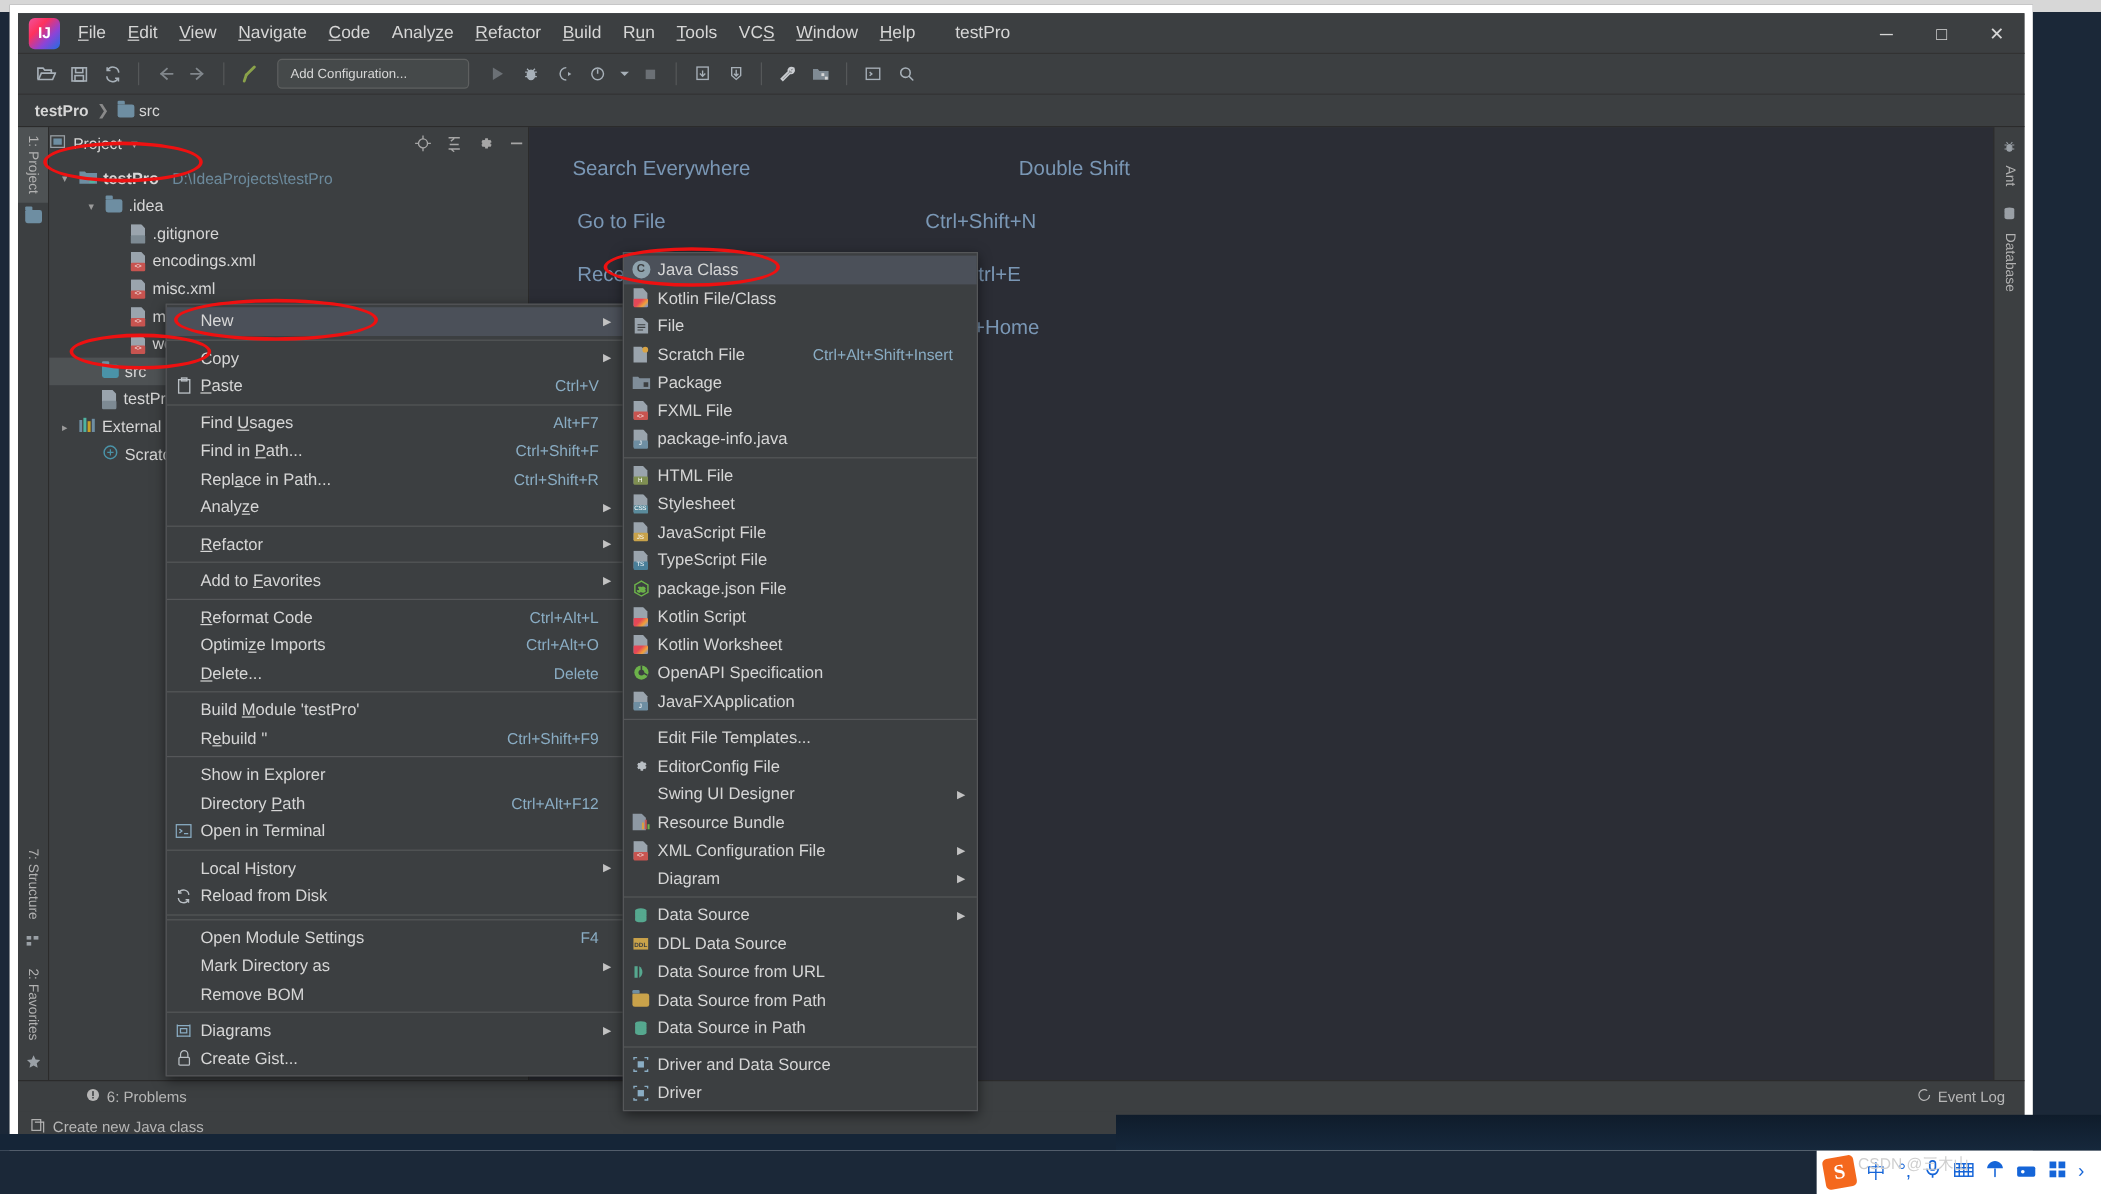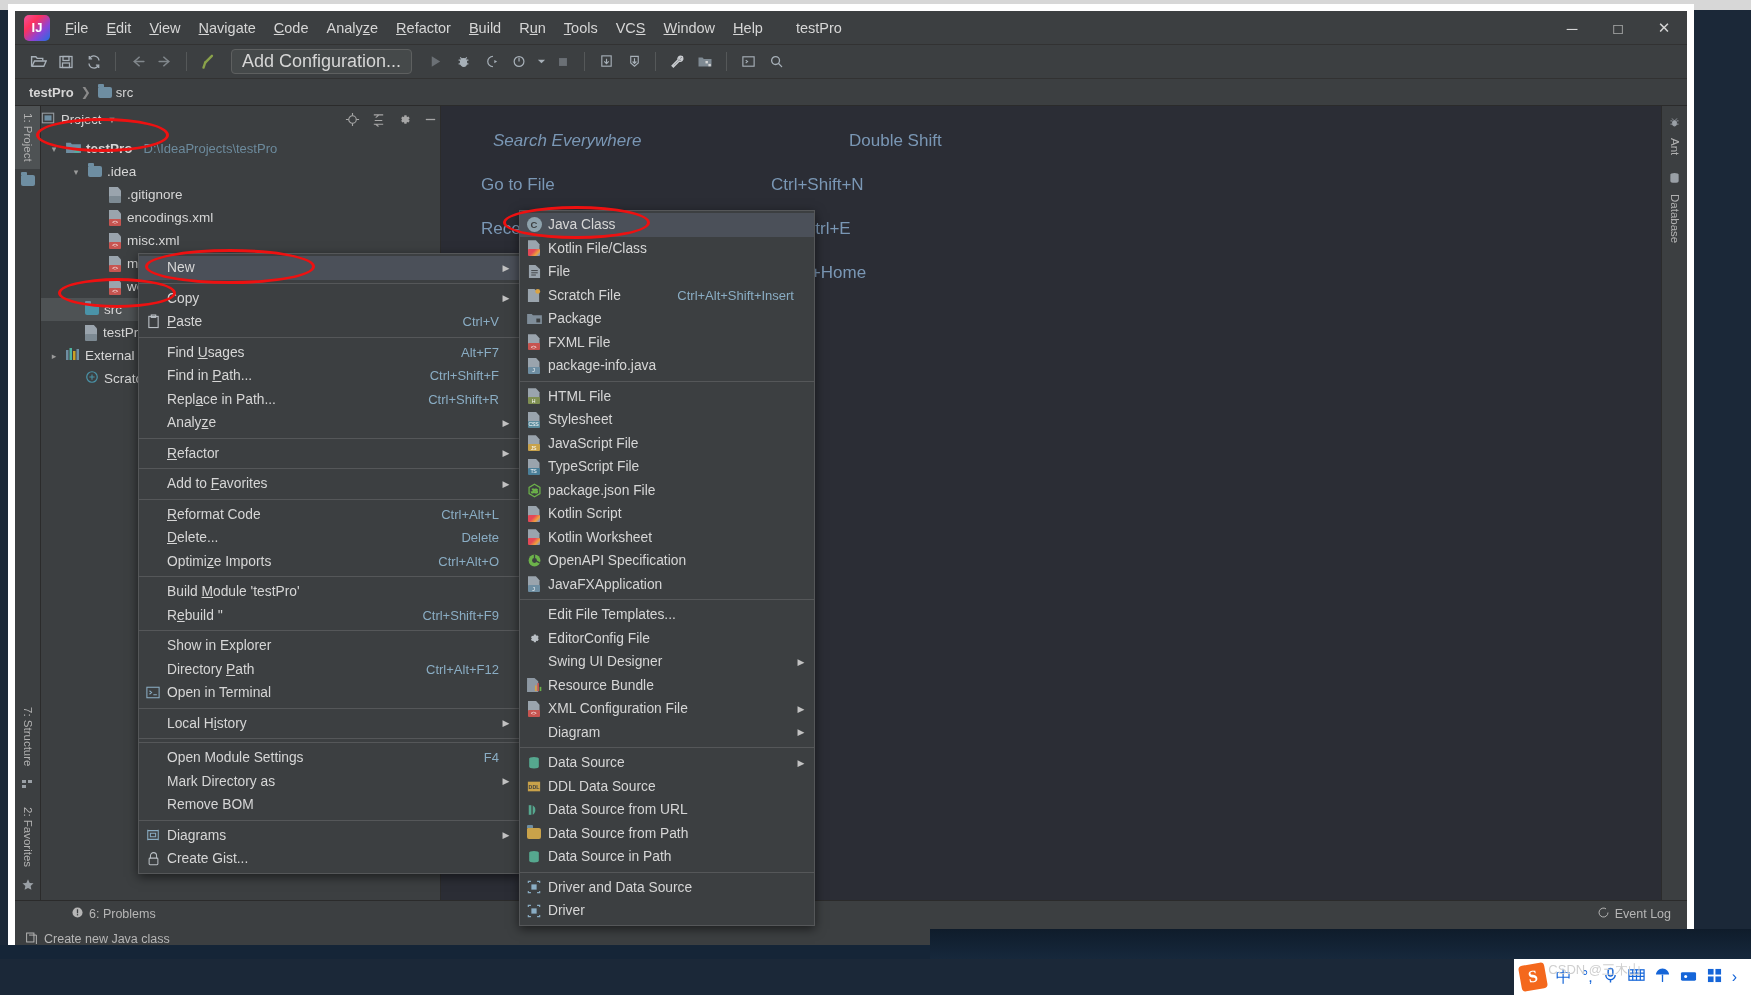--- a/index.html
+++ b/index.html
@@ -61,21 +61,21 @@
     border-bottom:1px solid #323232;
   }
   .tbtn {
     width:26px; height:26px; display:flex; align-items:center;
     justify-content:center; color:#9aa0a6; border-radius:3px;
   }
   .tbtn svg { display:block; }
   .tsep { width:1px; height:19px; background:#555859; margin:0 6px; }
   .runconfig {
     height:25px; min-width:160px; border:1px solid #5e6060; border-radius:4px;
-    background:#45494a; color:#d6d6d6; font-size:18px;
+    background:#45494a; color:#d6d6d6; font-size:11px;
     display:flex; align-items:center; padding:0 10px; margin:0 8px;
   }
 
   
   .navbar {
     height:27px; flex:0 0 27px; background:#3c3f41; display:flex;
     align-items:center; padding-left:14px; gap:4px; font-size:13px;
     border-bottom:1px solid #2b2b2b;
   }
   .crumb { color:#d6d6d6; display:flex; align-items:center; gap:5px; }
@@ -535,21 +535,21 @@
                   <circle cx="8" cy="8" r="6" fill="none" stroke="#4a93a8" stroke-width="1.4"></circle>
                   <path d="M5 8h6M8 5v6" stroke="#4a93a8" stroke-width="1.2"></path>
                 </svg>
             </span>
             <span class="tname">Scratches and Consoles</span>
           </div>
         </div>
       </div>
 
       <div class="editor">
-        <div class="hint" style="left:52px; top:25px;font-style:italic;">Search Everywhere</div>
+        <div class="hint" style="left:36px; top:25px;">Search Everywhere</div>
         <div class="hint" style="left:408px; top:25px;">Double Shift</div>
         <div class="hint" style="left:40px; top:69px;">Go to File</div>
         <div class="hint" style="left:330px; top:69px;">Ctrl+Shift+N</div>
         <div class="hint" style="left:40px; top:113px;">Recent Files</div>
         <div class="hint" style="left:362px; top:113px;">Ctrl+E</div>
         <div class="hint" style="left:40px; top:157px;">Navigation Bar</div>
         <div class="hint" style="left:350px; top:157px;">Alt+Home</div>
         <div class="hint" style="left:40px; top:201px;">Drop files here to open</div>
       </div>
 
@@ -680,28 +680,28 @@
     </div>
       <div class="msep"></div>
       <div class="mi">
       <span class="micon"></span>
       <span class="mlabel"><u>R</u>eformat Code</span>
       <span class="mkey">Ctrl+Alt+L</span>
       <span class="marrow"></span>
     </div>
       <div class="mi">
       <span class="micon"></span>
+      <span class="mlabel">Optimi<u>z</u>e Imports</span>
+      <span class="mkey">Ctrl+Alt+O</span>
+      <span class="marrow"></span>
+    </div>
+      <div class="mi">
+      <span class="micon"></span>
       <span class="mlabel"><u>D</u>elete...</span>
       <span class="mkey">Delete</span>
-      <span class="marrow"></span>
-    </div>
-      <div class="mi">
-      <span class="micon"></span>
-      <span class="mlabel">Optimi<u>z</u>e Imports</span>
-      <span class="mkey">Ctrl+Alt+O</span>
       <span class="marrow"></span>
     </div>
       <div class="msep"></div>
       <div class="mi">
       <span class="micon"></span>
       <span class="mlabel">Build <u>M</u>odule 'testPro'</span>
 
       <span class="marrow"></span>
     </div>
       <div class="mi">
@@ -733,20 +733,31 @@
       <span class="mlabel">Open in Terminal</span>
 
       <span class="marrow"></span>
     </div>
       <div class="msep"></div>
       <div class="mi">
       <span class="micon"></span>
       <span class="mlabel">Local H<u>i</u>story</span>
 
       <span class="marrow">▶</span>
+    </div>
+      <div class="mi">
+      <span class="micon">
+          <svg width="14" height="14" viewBox="0 0 16 16" fill="none" stroke="#b9bfc4" stroke-width="1.3">
+        <path d="M13 6.5A5 5 0 0 0 3.6 4.6M3 9.5a5 5 0 0 0 9.4 1.9"></path>
+        <path d="M3.3 2v2.8h2.8M12.7 14v-2.8H9.9"></path>
+          </svg>
+        </span>
+      <span class="mlabel">Reload from Disk</span>
+
+      <span class="marrow"></span>
     </div>
       <div class="msep"></div>
       <div class="msep"></div>
       <div class="mi">
       <span class="micon"></span>
       <span class="mlabel">Open Module Settings</span>
       <span class="mkey">F4</span>
       <span class="marrow"></span>
     </div>
       <div class="mi">

